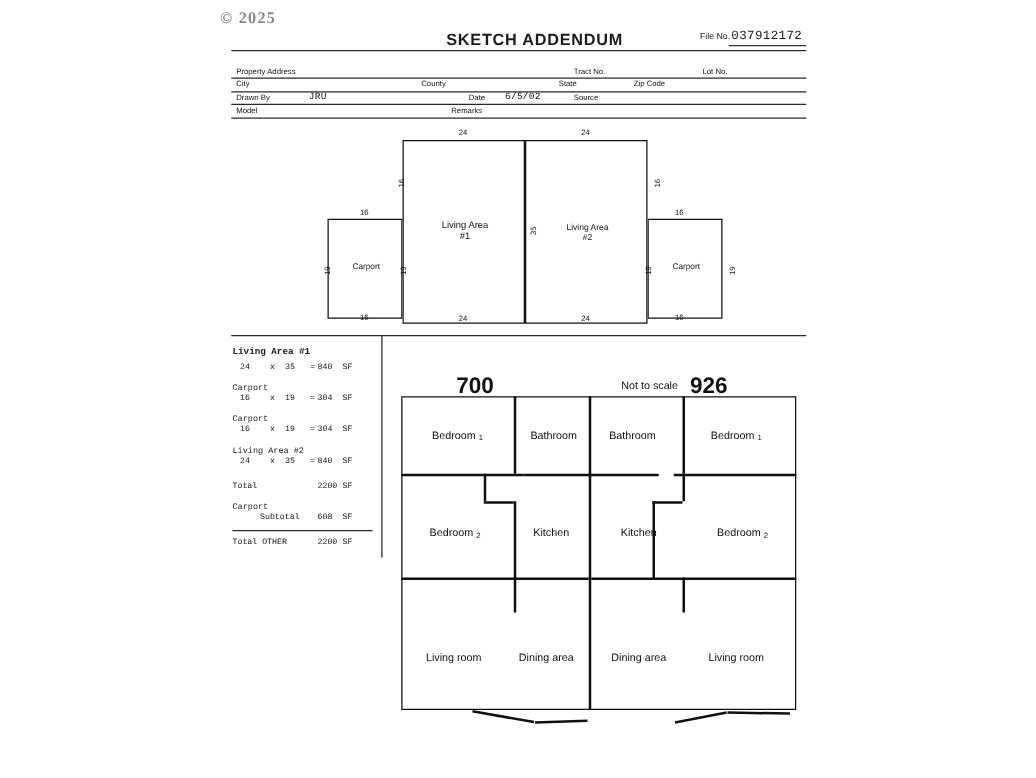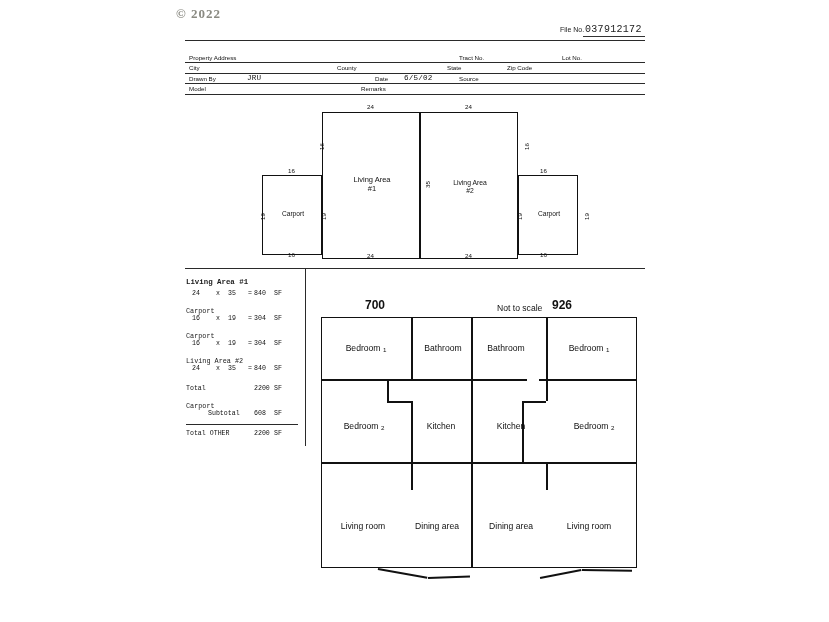--- a/index.html
+++ b/index.html
@@ -78,31 +78,32 @@
   .calc-vrule{position:absolute;left:305px;top:268px;width:1px;height:178px;background:#2a2a2a;}
 
   
   .plan{position:absolute;border:1.6px solid #111;box-sizing:border-box;background:#fff;}
   .wall{position:absolute;background:#111;}
   .room{
     position:absolute;font-size:8.6px;color:#111;text-align:center;white-space:nowrap;
     font-family:"Liberation Sans", sans-serif;
   }
   .room sub{font-size:6.2px;vertical-align:baseline;position:relative;top:1px;}
-  .unitno{position:absolute;font-size:12px;font-weight:bold;color:#111;}
+  .unitno{position:absolute;font-size:18px;font-weight:bold;color:#111;}
   .nts{position:absolute;font-size:8.6px;color:#111;}
   .porch{position:absolute;height:1.6px;background:#111;transform-origin:left center;}
 </style>
 </head>
 <body>
 
 <div class="page">
 
-  <div class="watermark">© 2022</div>
-
+  <div class="watermark">© 2025</div>
+
+  <div class="sketch-title">SKETCH  ADDENDUM</div>
   <div class="fileno-label">File No.</div>
   <div class="fileno-value">037912172</div>
   <div class="fileno-rule"></div>
 
   <div class="form">
 
 
     <div class="frow" style="top:10.6px;">
       <span class="flabel" style="left:4px;">Property Address</span>
       <span class="flabel" style="left:274px;">Tract No.</span>

